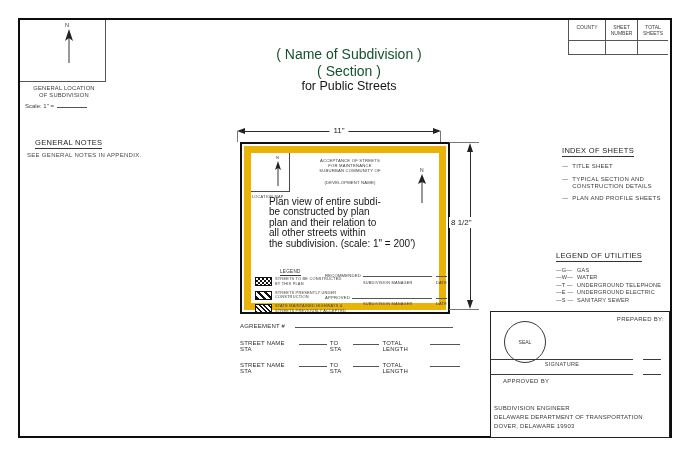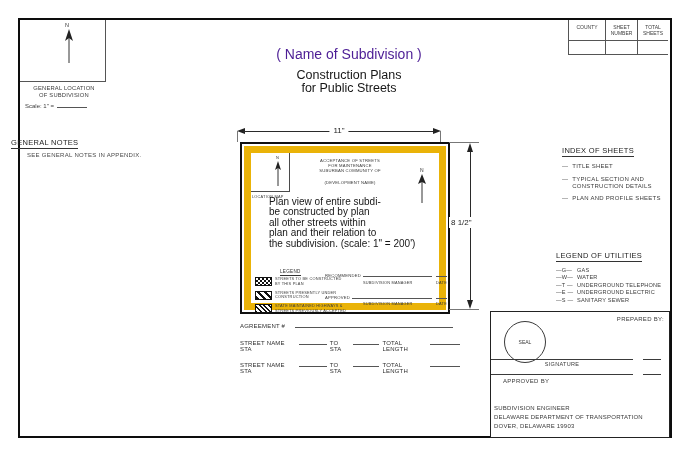--- a/index.html
+++ b/index.html
@@ -9,26 +9,26 @@
   .outer-border{left:18px;top:18px;width:650px;height:416px;border:2px solid #0d0d0d;}
 
   
   .tl-box{left:20px;top:20px;width:85px;height:61px;border-right:1px solid #555;border-bottom:1px solid #555;}
   .n-label{font-size:5.5px;color:#333;}
   .caption{left:16px;top:85px;width:96px;text-align:center;font-size:5.8px;line-height:6.8px;color:#3d3d3d;white-space:pre-line;letter-spacing:.2px;}
   .scale-row{left:25px;top:101px;font-size:6px;color:#3d3d3d;display:flex;align-items:baseline;}
   .uline{display:inline-block;border-bottom:1px solid #555;height:6px;}
 
   .sec-title{font-size:7.5px;letter-spacing:.3px;color:#222;border-bottom:1px solid #333;display:inline-block;padding-bottom:1px;}
-  .gn-title{left:11px;top:138px;}
+  .gn-title{left:35px;top:138px;}
   .gn-body{left:27px;top:152px;font-size:6px;color:#4a4a4a;letter-spacing:.3px;}
 
   
   .title-block{left:194px;top:46px;width:310px;text-align:center;}
-  .t-big{font-size:14px;line-height:17px;color:#4c1d95;}
+  .t-big{font-size:14px;line-height:17px;color:#14532d;}
   .t-med{font-size:12.5px;line-height:13px;color:#161616;}
   .t-gap{margin-top:6px;}
 
   
   .dim-w{left:237px;top:126px;width:204px;height:11px;}
   .dim-line{position:absolute;left:6px;right:6px;top:5px;height:1px;background:#2a2a2a;}
   .dim-label{position:absolute;left:50%;transform:translateX(-50%);top:0px;background:#fff;padding:0 4px;font-size:8px;color:#222;}
   .arr-l{position:absolute;left:0;top:2px;width:0;height:0;border-top:3px solid transparent;border-bottom:3px solid transparent;border-right:8px solid #222;}
   .arr-r{position:absolute;right:0;top:2px;width:0;height:0;border-top:3px solid transparent;border-bottom:3px solid transparent;border-left:8px solid #222;}
   .ext-v{position:absolute;width:1px;background:#777;}
@@ -114,21 +114,21 @@
   <div class="abs scale-row">
     <span>Scale: 1" =</span>
     <span class="uline" style="width:30px;margin-left:3px;"></span>
   </div>
 
   <div class="abs sec-title gn-title" style="position:absolute;">GENERAL NOTES</div>
   <div class="abs gn-body">SEE GENERAL NOTES IN APPENDIX.</div>
 
   <div class="abs title-block">
     <div class="t-big">( Name of Subdivision )</div>
-    <div class="t-med t-gap">Construction Plans</div>
+    <div class="t-big">( Section )</div>
     <div class="t-med">for Public Streets</div>
   </div>
 
   <div class="abs dim-w">
     <span class="arr-l"></span>
     <span class="dim-line"></span>
     <span class="arr-r"></span>
     <span class="dim-label">11"</span>
   </div>
   <span class="abs ext-v" style="left:237px;top:131px;height:11px;"></span>
@@ -155,22 +155,22 @@
 
       <span class="abs" style="left:169px;top:14px;font-size:5px;color:#333;">N</span>
       <svg class="abs" style="left:166px;top:21px;" width="10" height="30">
         <line x1="5" y1="5" x2="5" y2="29" stroke="#333" stroke-width="1"></line>
         <polygon points="5,0 9,10 5,8 1,10" fill="#222"></polygon>
       </svg>
 
       <div class="plan-note">
         <div>Plan view of entire subdi-</div>
         <div>be constructed by plan</div>
+        <div>plan and their relation to</div>
         <div>all other streets within</div>
-        <div>plan and their relation to</div>
         <div>the subdivision. (scale: 1" = 200')</div>
       </div>
 
       <span class="leg-title">LEGEND</span>
       <div class="leg-rows">
         <div class="leg-row">
           <span class="swatch pat-checker"></span>
           <span class="leg-label">STREETS TO BE CONSTRUCTED
 BY THIS PLAN</span>
         </div>

